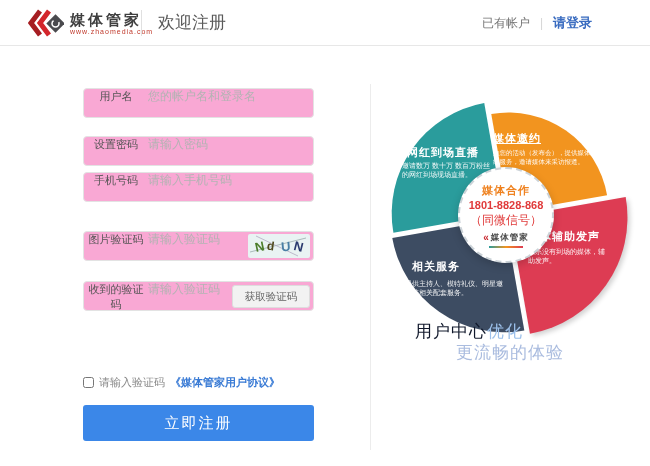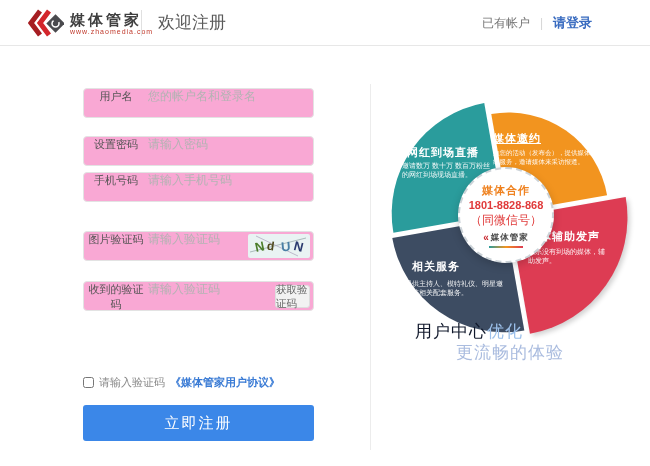--- a/index.html
+++ b/index.html
@@ -31,21 +31,21 @@
   .captcha-img { position:absolute; right:3px; top:2px; width:62px; height:24px; border-radius:2px;
                  background:#e9f3f3; overflow:hidden; display:flex; align-items:center;
                  justify-content:center; gap:3px; cursor:pointer; }
   .captcha-img svg { position:absolute; left:0; top:0; }
   .cl { font-weight:bold; display:inline-block; }
   .cl0 { color:#4b7d2a; font-size:13px; transform:rotate(-12deg); }
   .cl1 { color:#4f4a1e; font-size:12px; transform:rotate(8deg); }
   .cl2 { color:#4a7fa5; font-size:13px; transform:rotate(-5deg); margin-left:4px; }
   .cl3 { color:#2a3a6e; font-size:13px; transform:rotate(14deg); }
 
-  .get-code-btn { position:absolute; right:3px; top:3px; width:35px; height:23px; background:#f2f2f2;
+  .get-code-btn { position:absolute; right:3px; top:3px; width:78px; height:23px; background:#f2f2f2;
                   border:1px solid #ddd; border-radius:3px; font-size:10.5px; color:#666;
                   display:flex; align-items:center; justify-content:center; cursor:pointer; }
 
   .role-value { flex:1; font-size:13px; font-weight:bold; color:#333; }
   .chev { position:absolute; right:12px; top:12px; }
 
   .agree-row { position:absolute; left:83px; top:375px; display:flex; align-items:center; gap:5px; }
   .agree-row input { width:11px; height:11px; margin:0; }
   .agree-text { font-size:11px; color:#888; }
   .agree-link { font-size:11px; color:#3a7bd5; font-weight:bold; cursor:pointer; text-decoration:none; }

